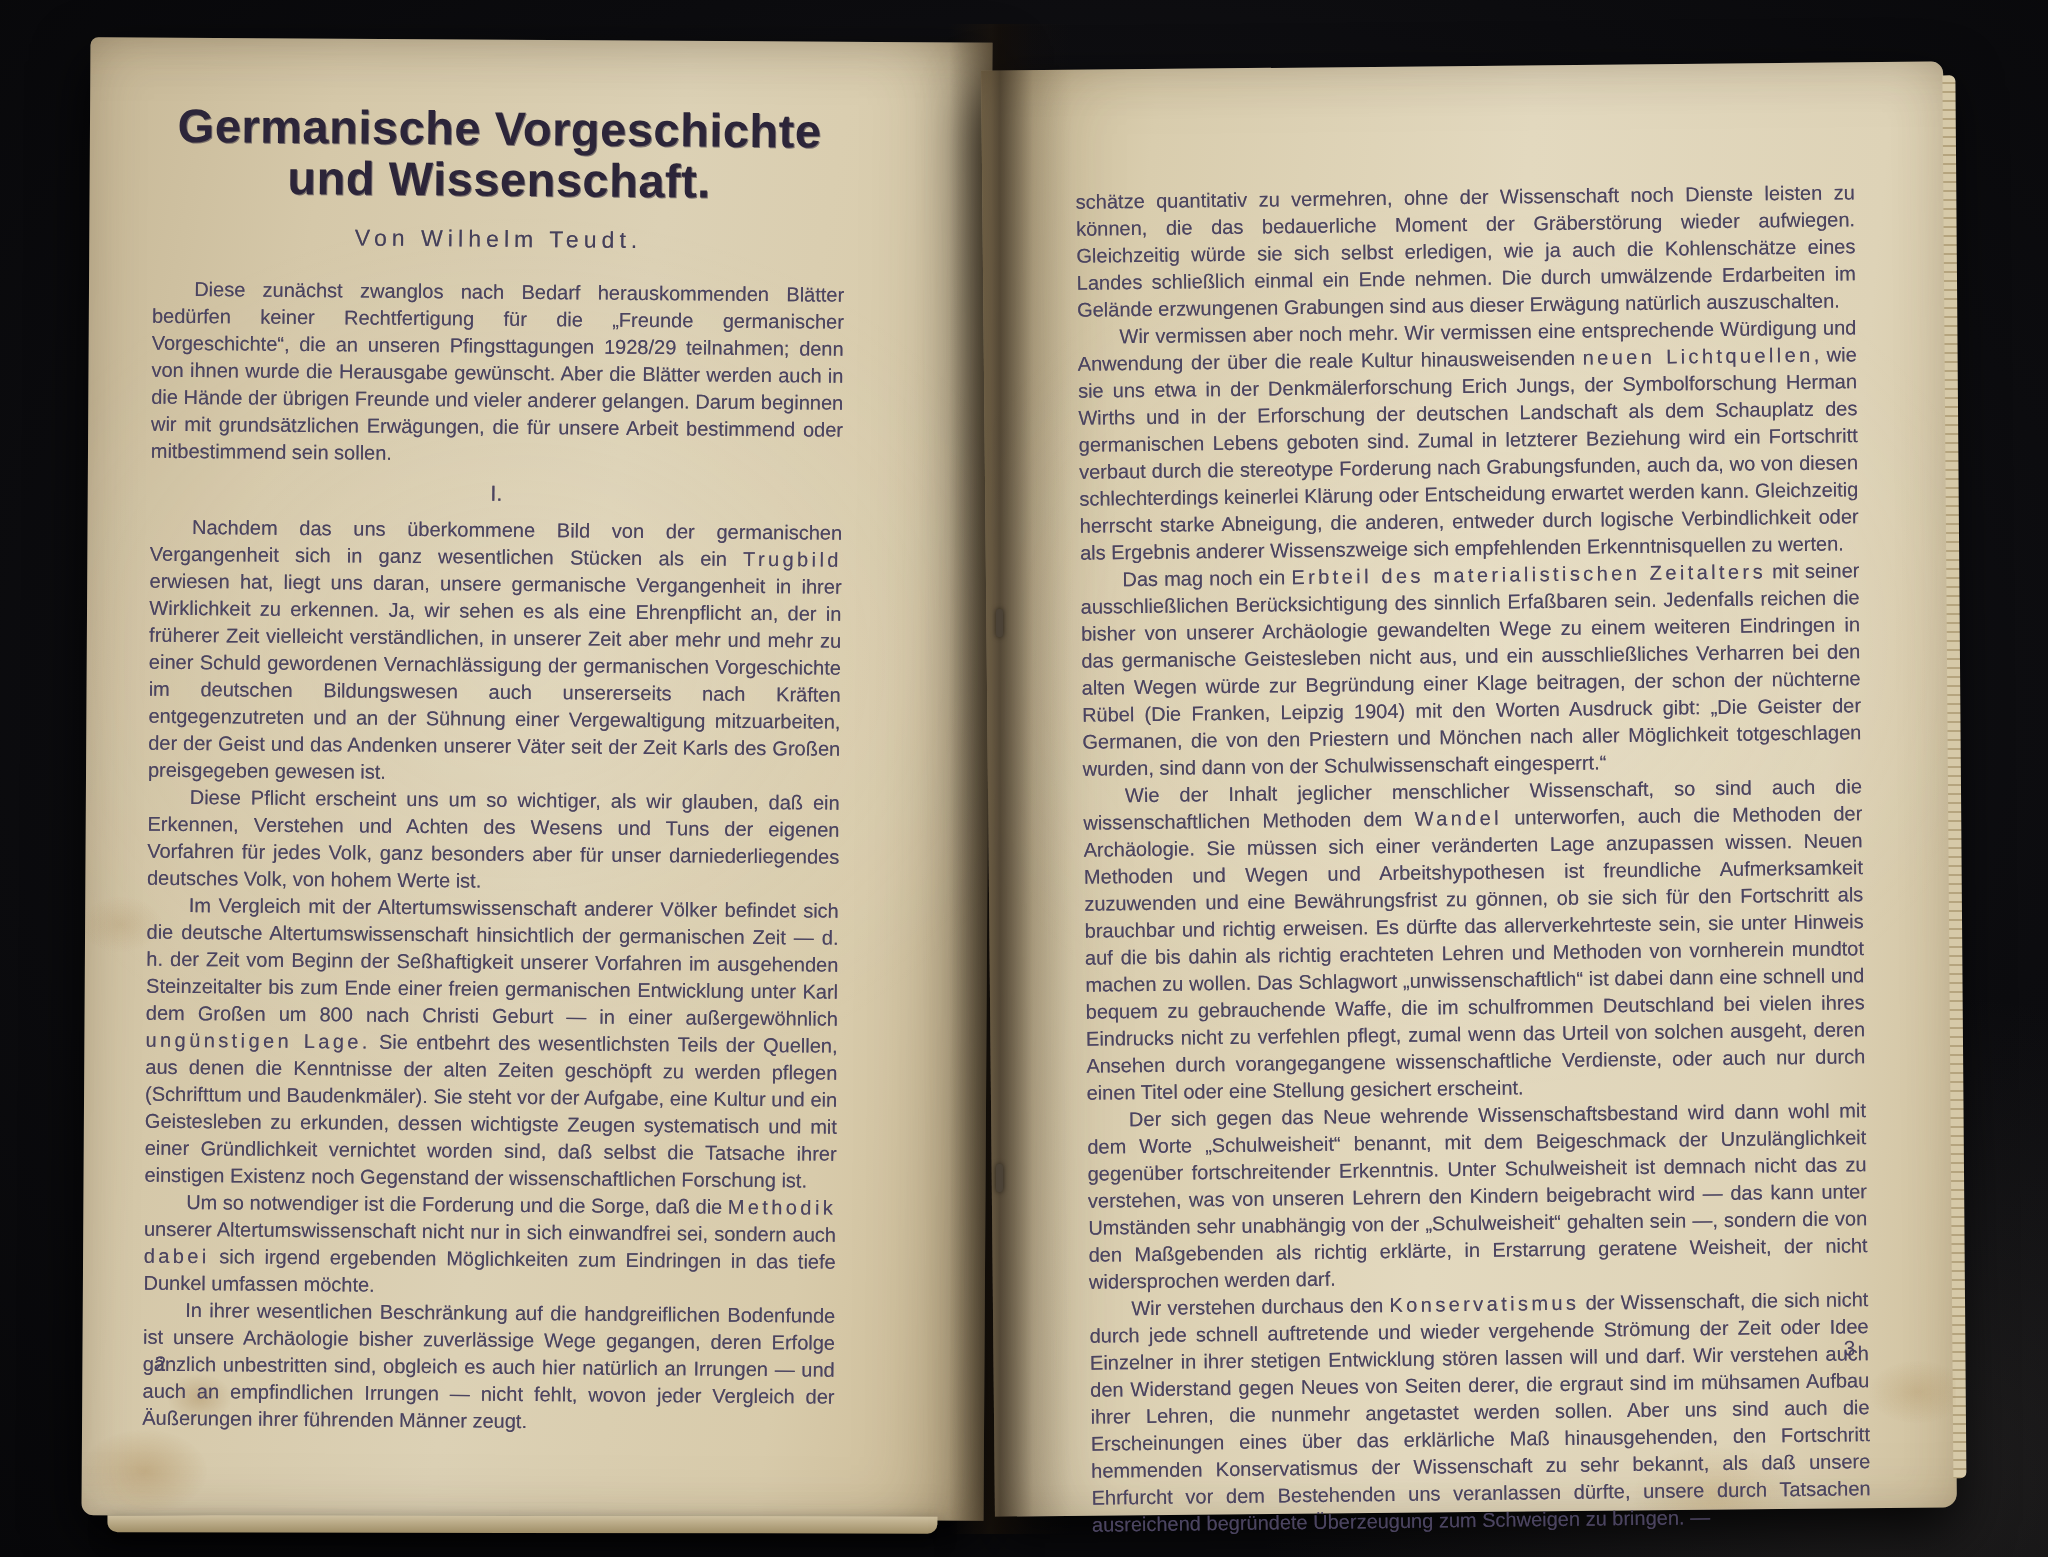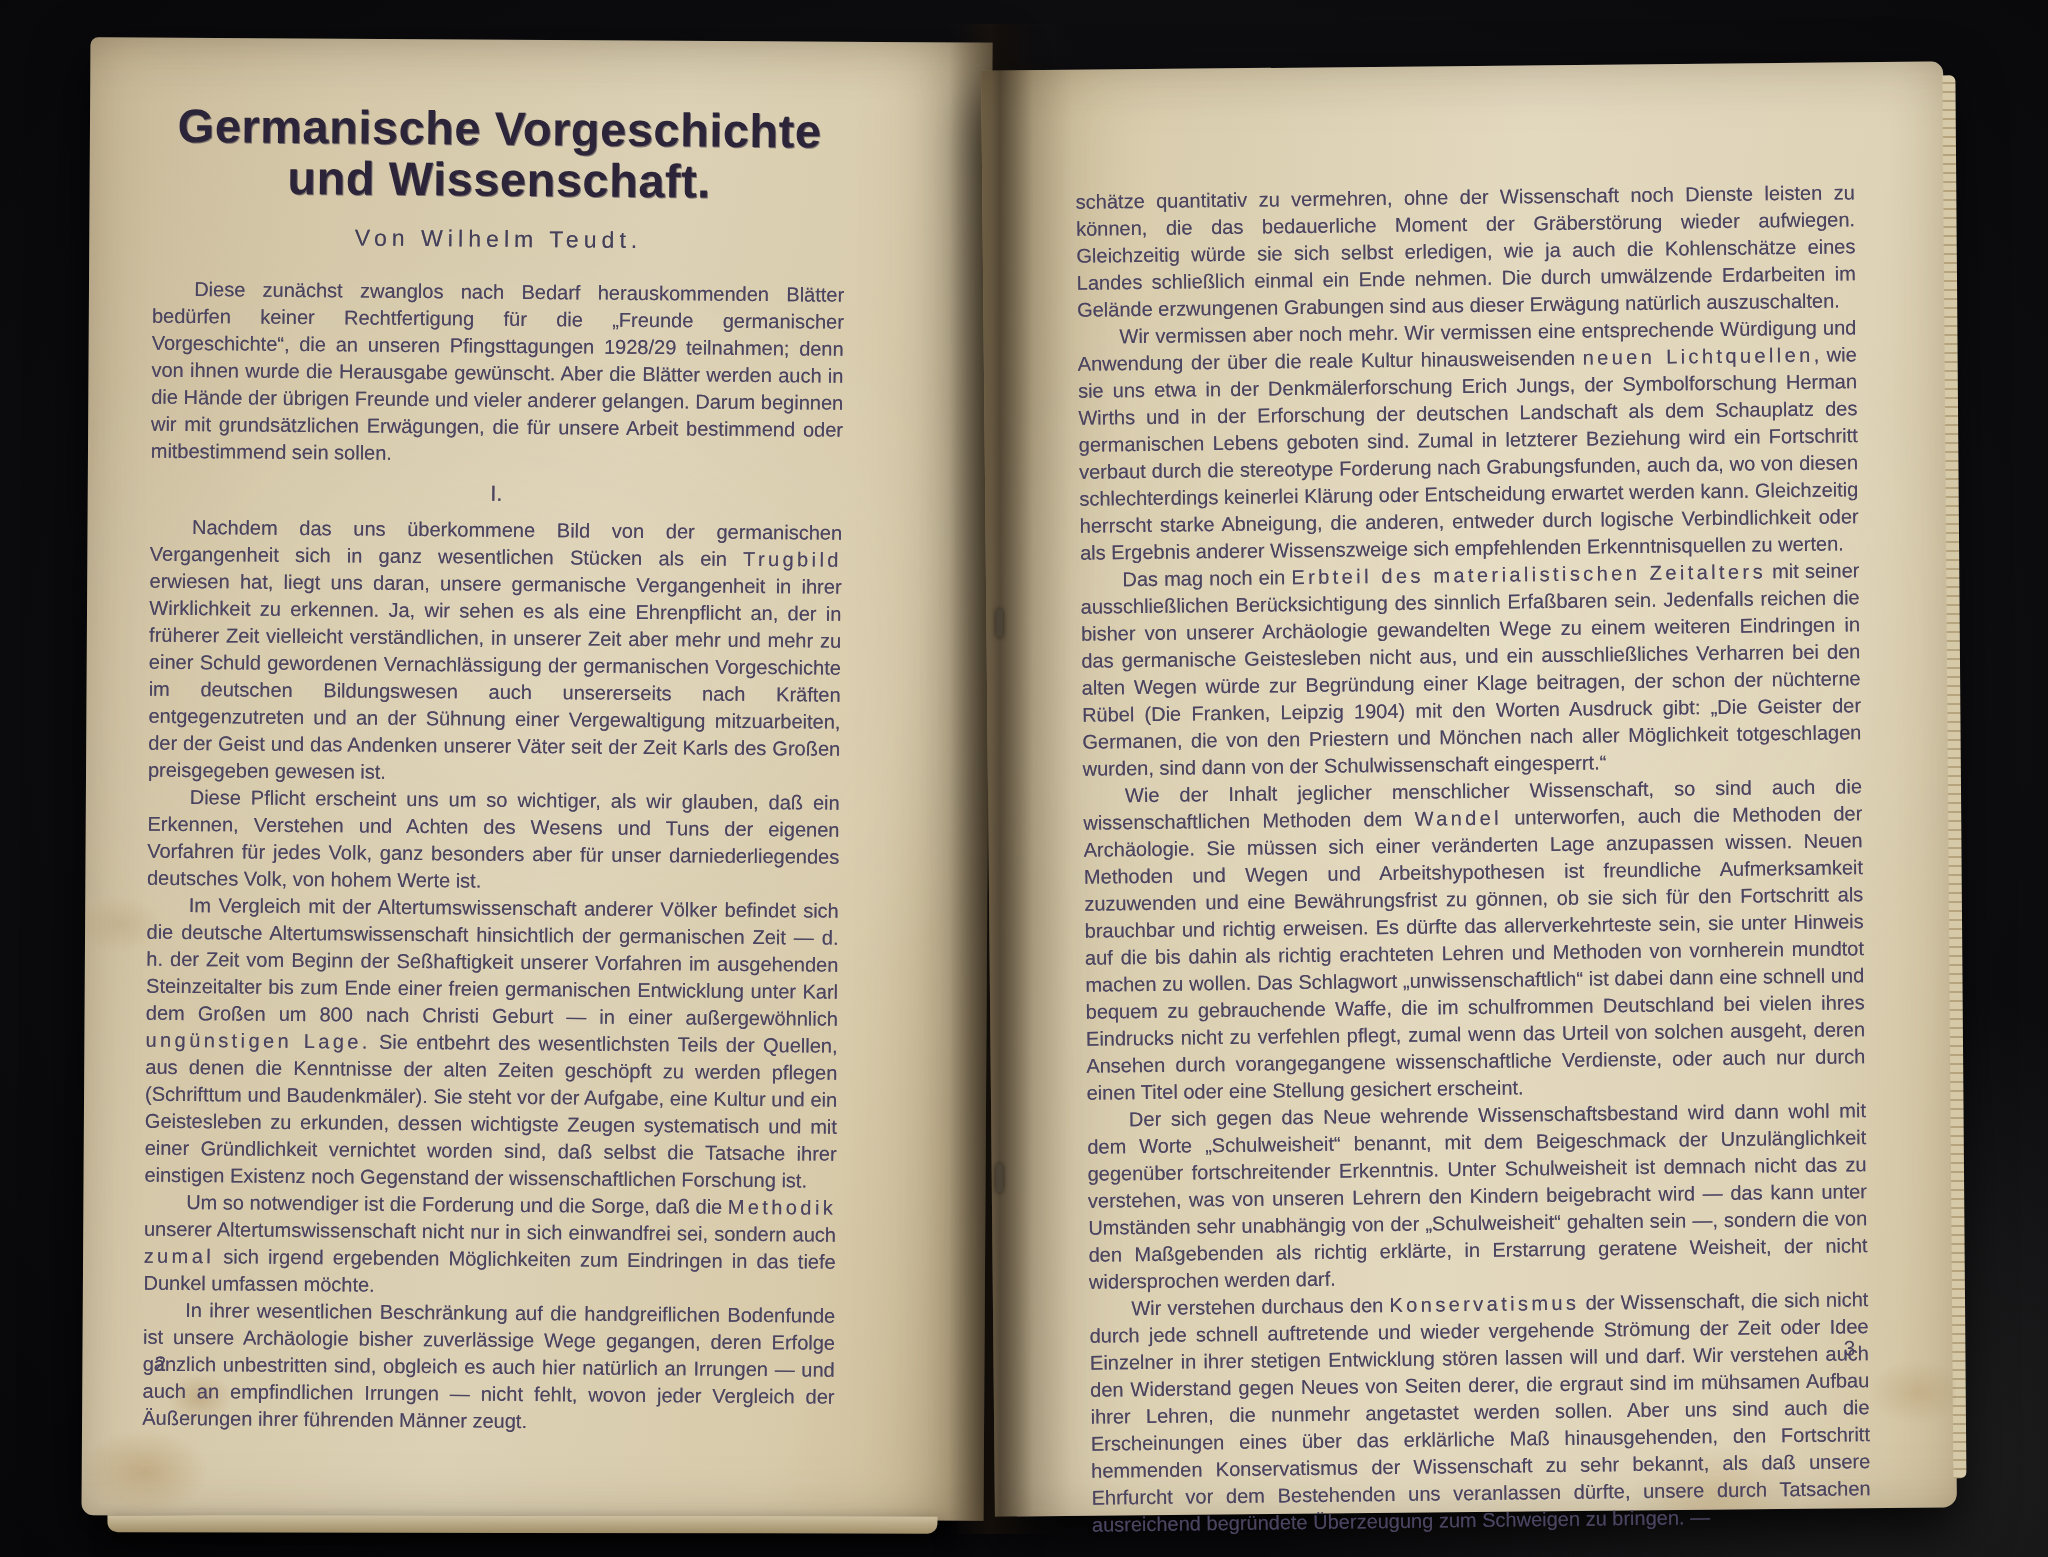--- a/index.html
+++ b/index.html
@@ -77,21 +77,21 @@
         <span>Germanische Vorgeschichte</span><br>
         <span>und Wissenschaft.</span>
       </h1>
       <div class="byline">Von Wilhelm Teudt.</div>
       <div class="body-text" id="left-blocks">
           <p><span>Diese zunächst zwanglos nach Bedarf herauskommenden Blätter bedürfen keiner Rechtfertigung für die „Freunde germanischer Vorgeschichte“, die an unseren Pfingsttagungen 1928/29 teilnahmen; denn von ihnen wurde die Herausgabe gewünscht. Aber die Blätter werden auch in die Hände der übrigen Freunde und vieler anderer gelangen. Darum beginnen wir mit grundsätzlichen Erwägungen, die für unsere Arbeit bestimmend oder mitbestimmend sein sollen.</span></p>
           <div class="center-heading">I.</div>
           <p><span>Nachdem das uns überkommene Bild von der germanischen Vergangenheit sich in ganz wesentlichen Stücken als ein </span><span class="sp">Trugbild</span><span> erwiesen hat, liegt uns daran, unsere germanische Vergangenheit in ihrer Wirklichkeit zu erkennen. Ja, wir sehen es als eine Ehrenpflicht an, der in früherer Zeit vielleicht verständlichen, in unserer Zeit aber mehr und mehr zu einer Schuld gewordenen Vernachlässigung der germanischen Vorgeschichte im deutschen Bildungswesen auch unsererseits nach Kräften entgegenzutreten und an der Sühnung einer Vergewaltigung mitzuarbeiten, der der Geist und das Andenken unserer Väter seit der Zeit Karls des Großen preisgegeben gewesen ist.</span></p>
           <p><span>Diese Pflicht erscheint uns um so wichtiger, als wir glauben, daß ein Erkennen, Verstehen und Achten des Wesens und Tuns der eigenen Vorfahren für jedes Volk, ganz besonders aber für unser darniederliegendes deutsches Volk, von hohem Werte ist.</span></p>
           <p><span>Im Vergleich mit der Altertumswissenschaft anderer Völker befindet sich die deutsche Altertumswissenschaft hinsichtlich der germanischen Zeit — d. h. der Zeit vom Beginn der Seßhaftigkeit unserer Vorfahren im ausgehenden Steinzeitalter bis zum Ende einer freien germanischen Entwicklung unter Karl dem Großen um 800 nach Christi Geburt — in einer außergewöhnlich </span><span class="sp">ungünstigen Lage.</span><span> Sie entbehrt des wesentlichsten Teils der Quellen, aus denen die Kenntnisse der alten Zeiten geschöpft zu werden pflegen (Schrifttum und Baudenkmäler). Sie steht vor der Aufgabe, eine Kultur und ein Geistesleben zu erkunden, dessen wichtigste Zeugen systematisch und mit einer Gründlichkeit vernichtet worden sind, daß selbst die Tatsache ihrer einstigen Existenz noch Gegenstand der wissenschaftlichen Forschung ist.</span></p>
-          <p><span>Um so notwendiger ist die Forderung und die Sorge, daß die </span><span class="sp">Methodik</span><span> unserer Altertumswissenschaft nicht nur in sich einwandfrei sei, sondern auch </span><span class="sp">zumal</span><span> sich irgend ergebenden Möglichkeiten zum Eindringen in das tiefe Dunkel umfassen möchte.</span></p>
+          <p><span>Um so notwendiger ist die Forderung und die Sorge, daß die </span><span class="sp">Methodik</span><span> unserer Altertumswissenschaft nicht nur in sich einwandfrei sei, sondern auch </span><span class="sp">dabei</span><span> sich irgend ergebenden Möglichkeiten zum Eindringen in das tiefe Dunkel umfassen möchte.</span></p>
           <p><span>In ihrer wesentlichen Beschränkung auf die handgreiflichen Bodenfunde ist unsere Archäologie bisher zuverlässige Wege gegangen, deren Erfolge gänzlich unbestritten sind, obgleich es auch hier natürlich an Irrungen — und auch an empfindlichen Irrungen — nicht fehlt, wovon jeder Vergleich der Äußerungen ihrer führenden Männer zeugt. </span></p>
         </div>
     </div>
     <div class="page-number pn-left">2</div>
   </div>
 
   <div class="page page-right">
     <div class="page-inner inner-right">
       <div class="body-text" id="right-blocks">
           <p class="noindent"><span>schätze quantitativ zu vermehren, ohne der Wissenschaft noch Dienste leisten zu können, die das bedauerliche Moment der Gräberstörung wieder aufwiegen. Gleichzeitig würde sie sich selbst erledigen, wie ja auch die Kohlenschätze eines Landes schließlich einmal ein Ende nehmen. Die durch umwälzende Erdarbeiten im Gelände erzwungenen Grabungen sind aus dieser Erwägung natürlich auszuschalten.</span></p>

